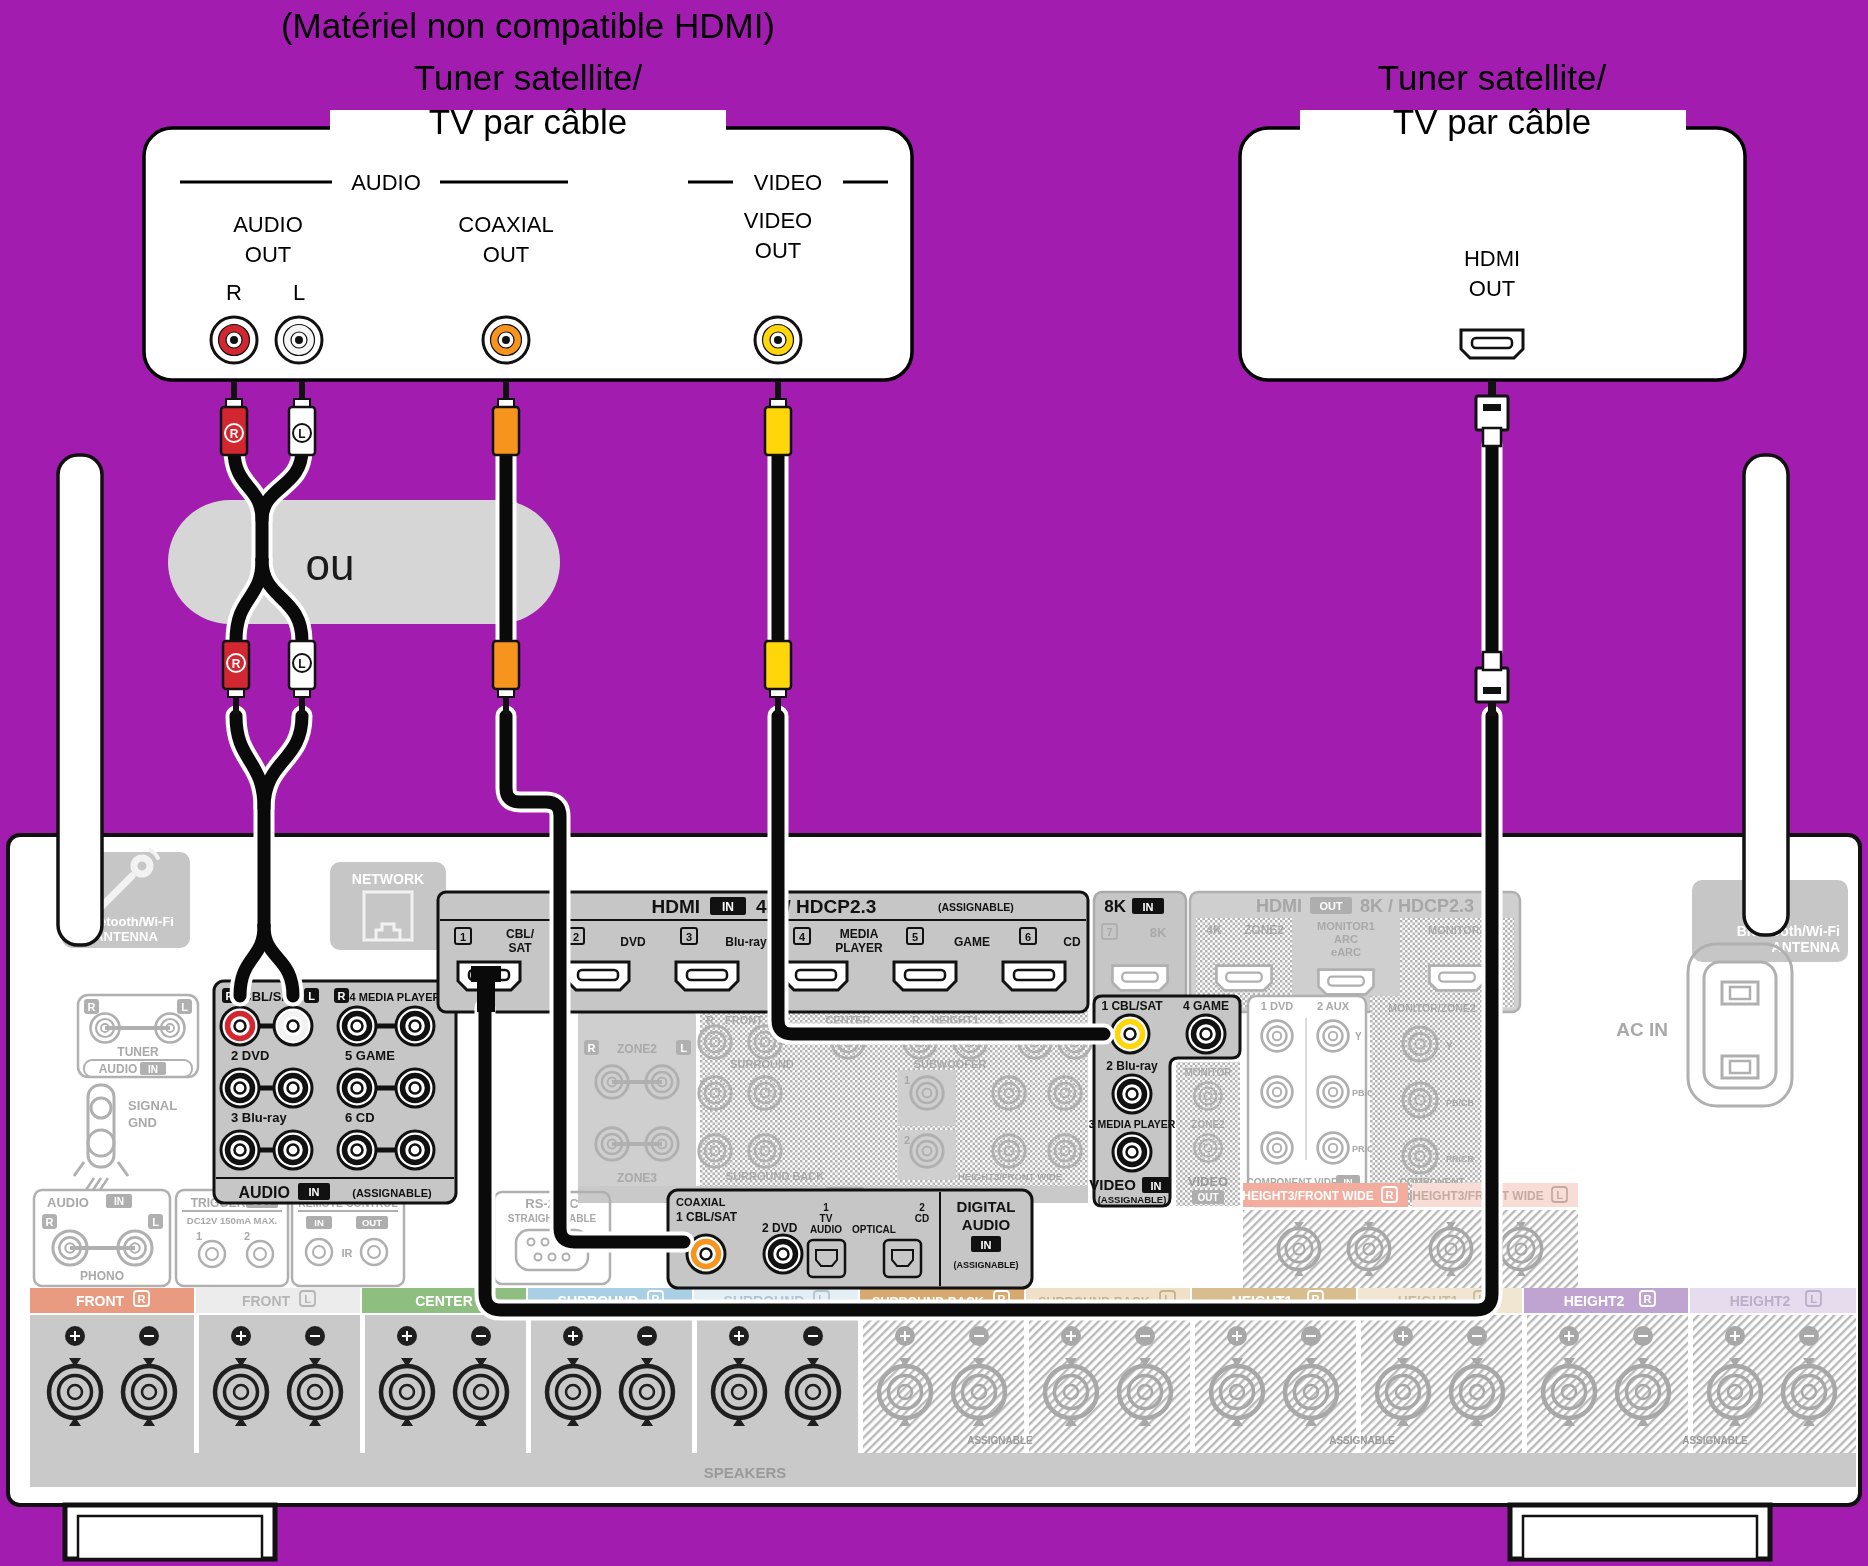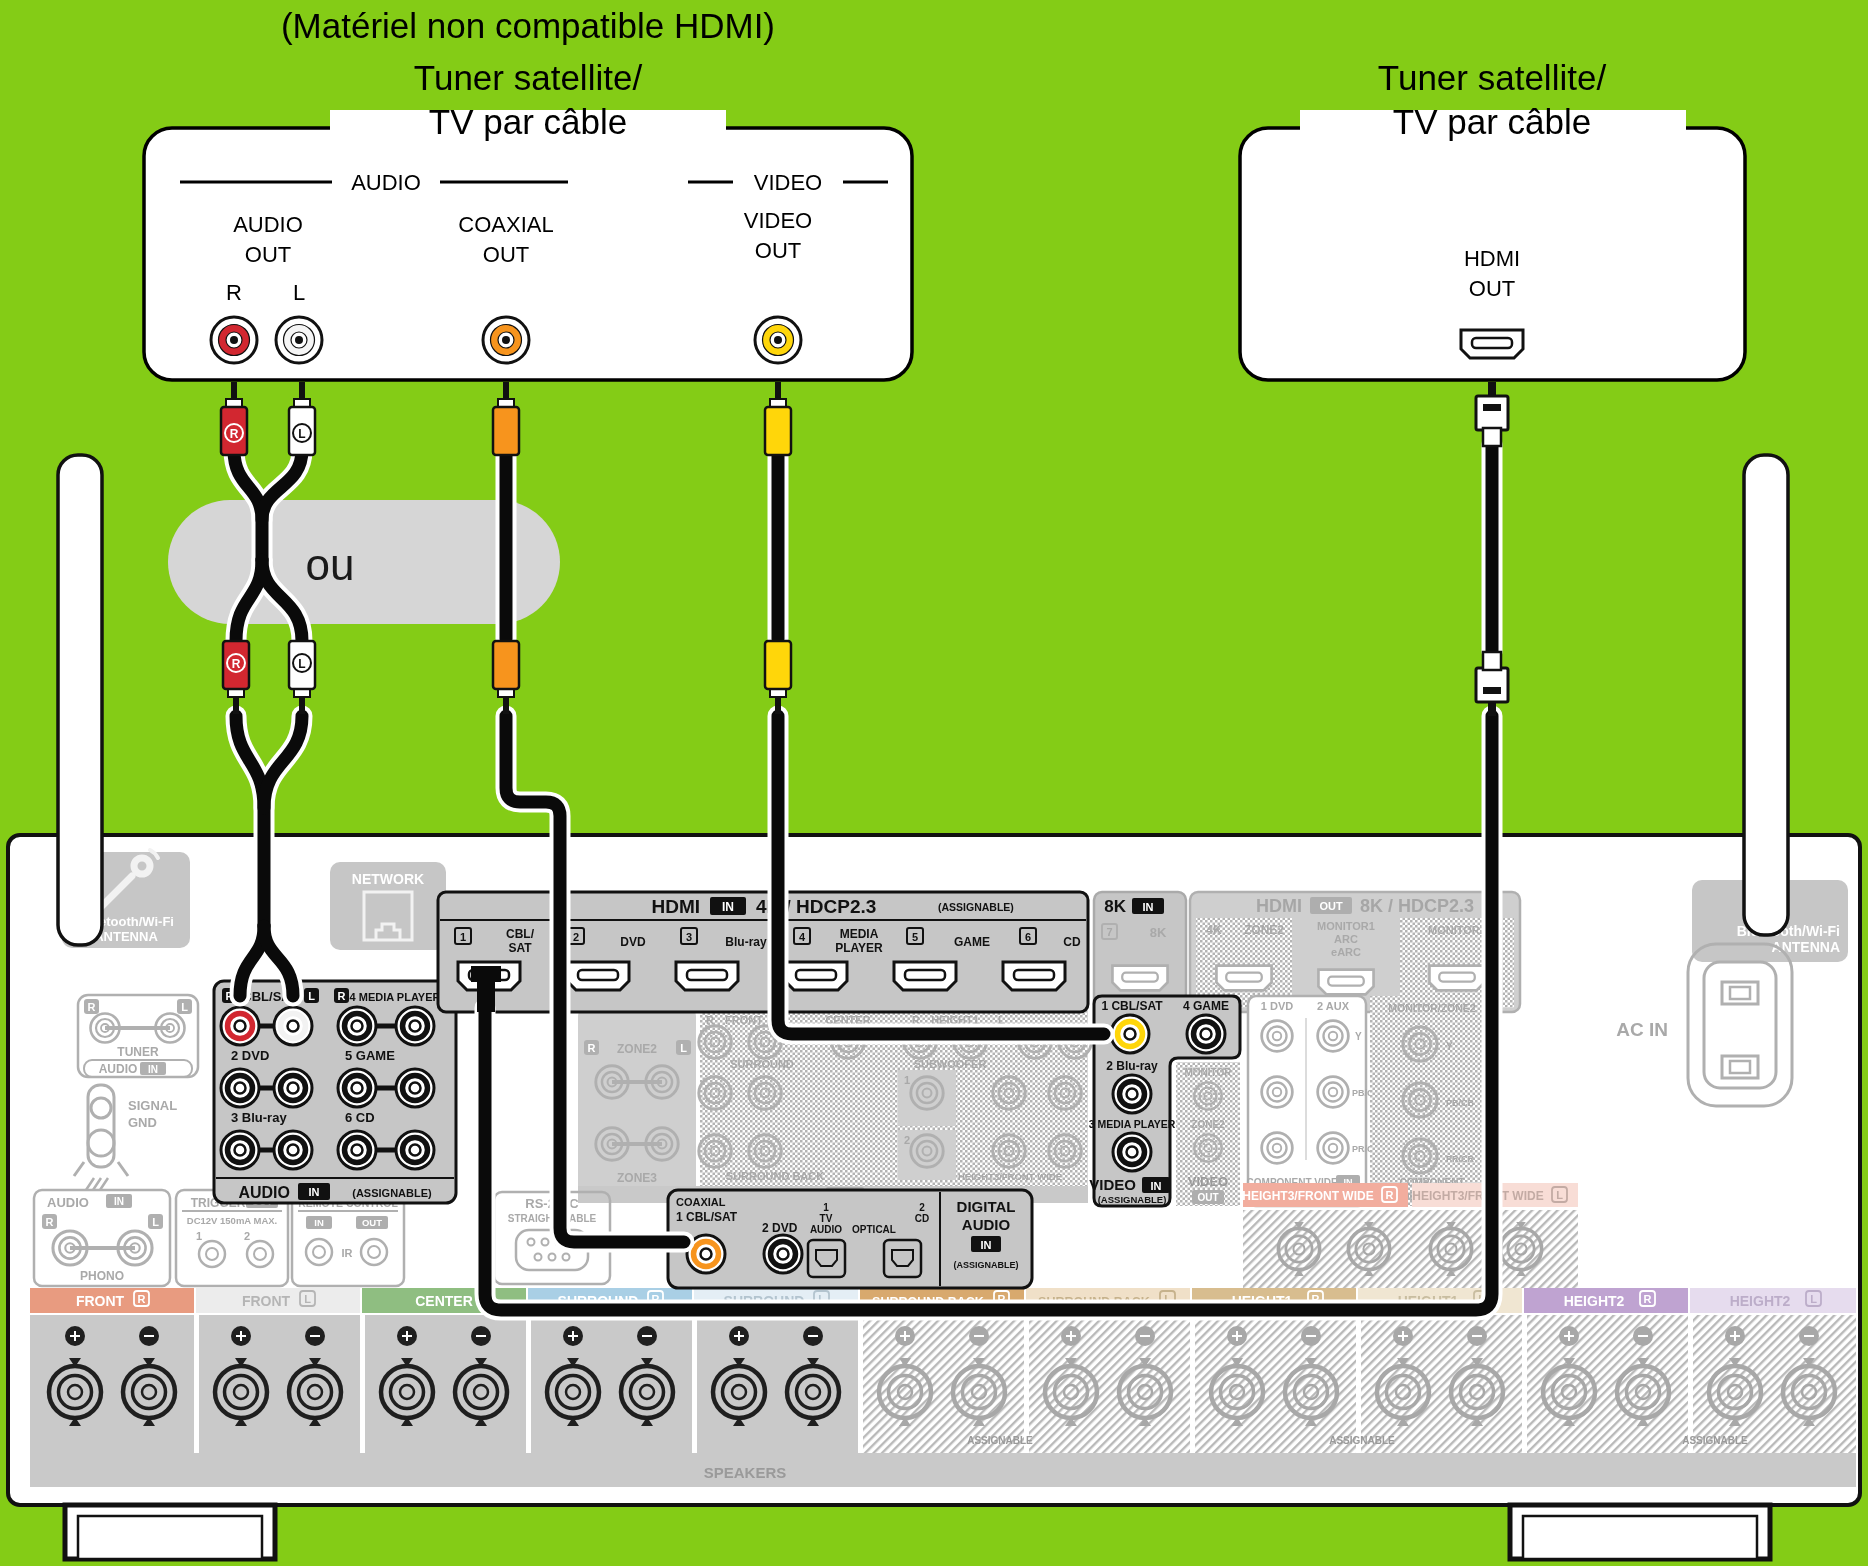--- a/index.html
+++ b/index.html
@@ -1,16 +1,16 @@
 <!DOCTYPE html>
 <html><head>
 <meta charset="utf-8">
 <style>
   html,body{margin:0;padding:0;background:#fff;}
-  .stage{position:relative;width:1868px;height:1566px;background:#84cc16;overflow:hidden;
+  .stage{position:relative;width:1868px;height:1566px;background:#a21caf;overflow:hidden;
          font-family:"Liberation Sans", sans-serif;}
   svg text{font-family:"Liberation Sans", sans-serif;}
   .t-big{font-size:35px;fill:#000;}
   .t-dev{font-size:22px;fill:#000;}
   .t-ou{font-size:44px;fill:#1a1a1a;}
   .b{font-weight:bold;}
   .gray{fill:#a9a9a9;}
   .wht{fill:#ffffff;}
   .blk{fill:#111111;}
 </style>

